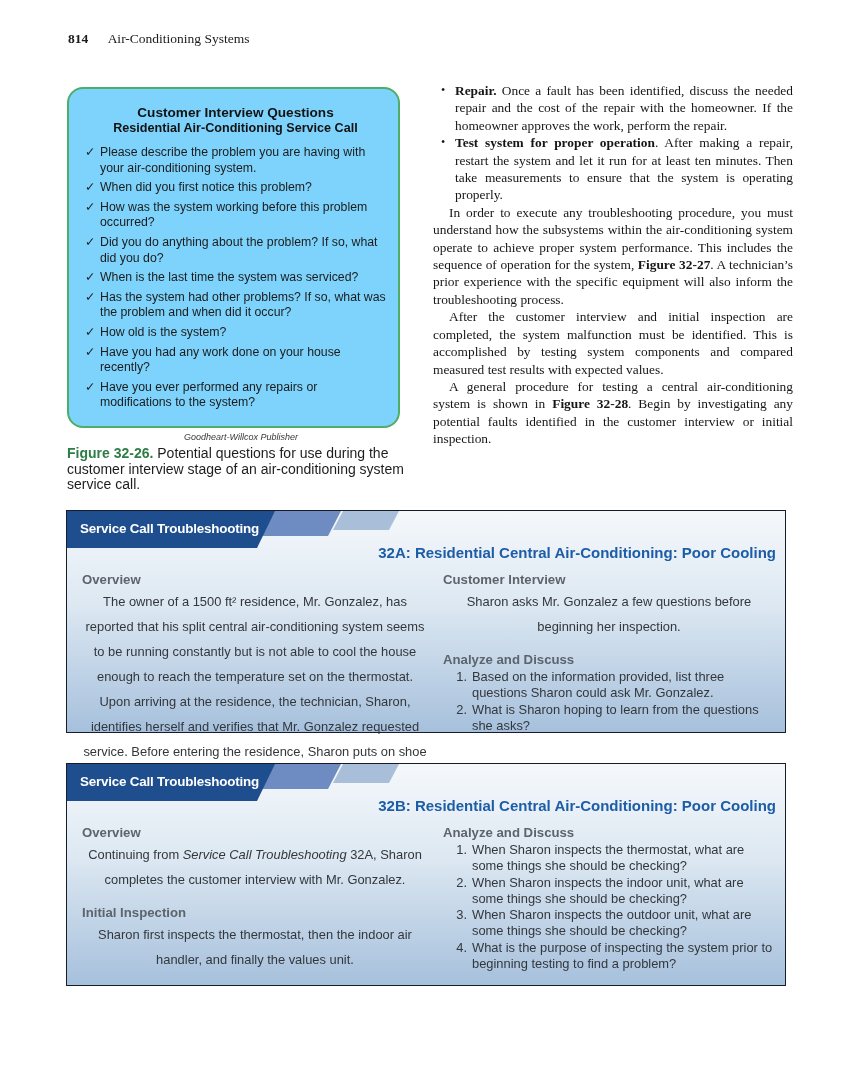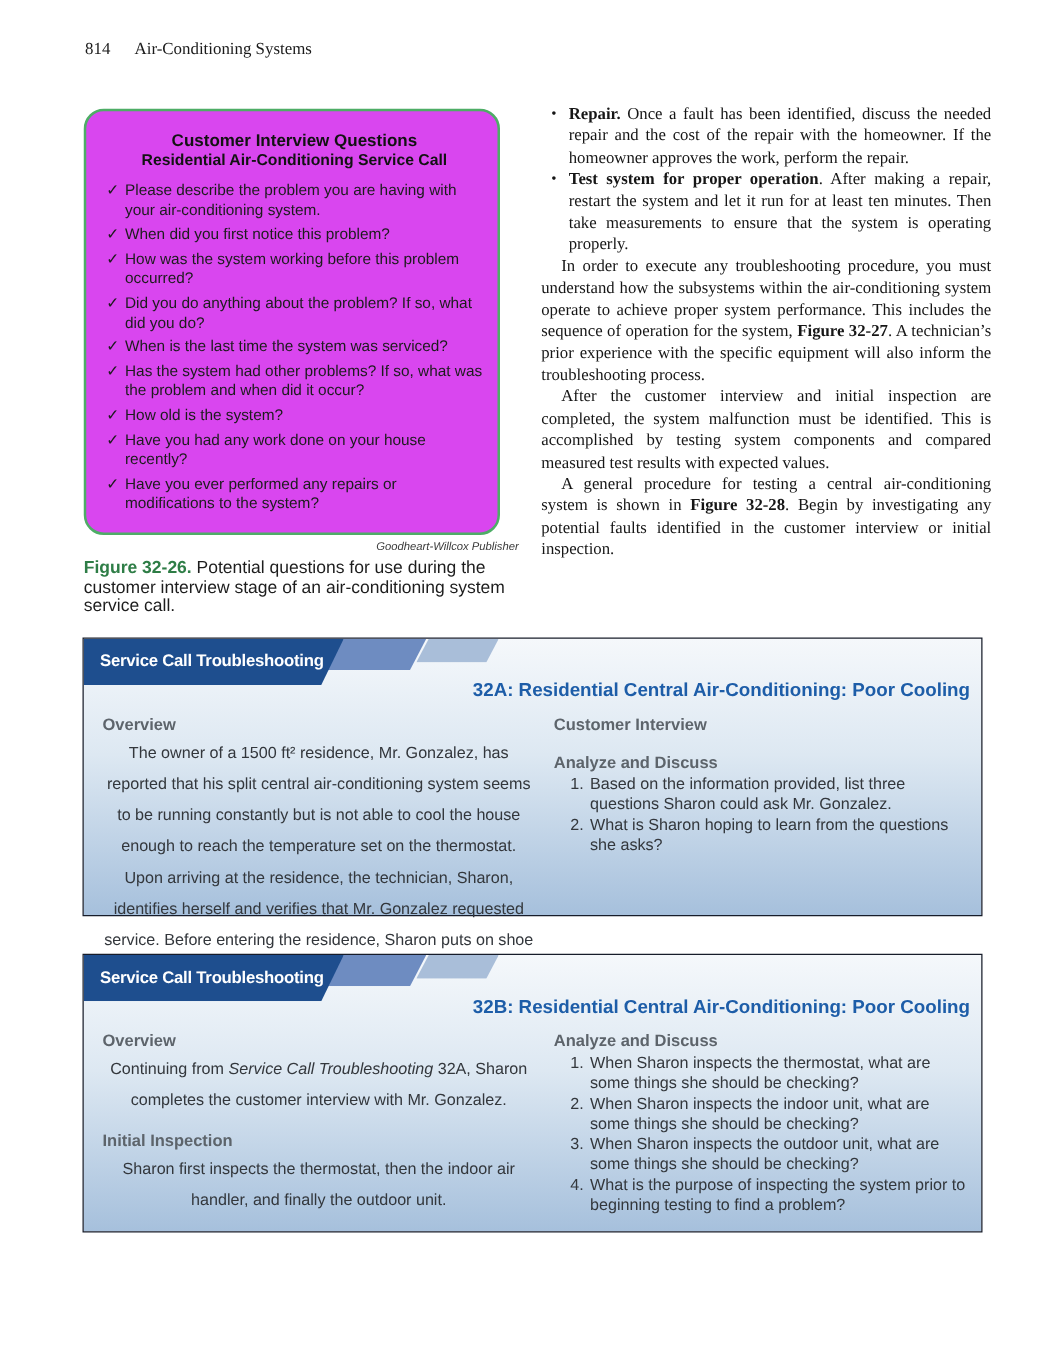--- a/index.html
+++ b/index.html
@@ -2,34 +2,34 @@
 <html><head>
 <meta charset="utf-8">
 <style>
   html,body{margin:0;padding:0;background:#ffffff;}
   .page{position:relative;width:849px;height:1087px;background:#ffffff;overflow:hidden;
         font-family:"Liberation Sans",sans-serif;-webkit-font-smoothing:antialiased;}
 
   
   .running-head{position:absolute;top:31px;left:68px;width:723px;
     font-family:"Liberation Serif",serif;font-size:13.5px;color:#1a1a1a;}
-  .pageno{font-weight:normal;}
+  .pageno{font-weight:bold;}
   .rh-title{margin-left:16px;}
 
   
   .green-box{position:absolute;left:67px;top:87px;width:333px;height:341px;box-sizing:border-box;
-    background:#d946ef;border:2.5px solid #4ead66;border-radius:16px;padding:13px 12px 0 16px;}
+    background:#7dd3fc;border:2.5px solid #4ead66;border-radius:16px;padding:13px 12px 0 16px;}
   .gb-title{text-align:center;font-weight:bold;font-size:13.6px;color:#121212;margin:3px 0 0 0;}
   .gb-subtitle{text-align:center;font-weight:bold;font-size:12.6px;color:#121212;margin:1px 0 10px 0;}
   .ck{position:relative;padding-left:15px;font-size:12.3px;line-height:15.6px;color:#1c1c1c;
       margin-bottom:4px;}
   .ckmark{position:absolute;left:0;top:0;}
 
   
-  .figure-credit{position:absolute;top:432px;left:67px;width:348px;text-align:right;
+  .figure-credit{position:absolute;top:432px;left:67px;width:348px;text-align:center;
     font-style:italic;font-size:9px;color:#3a3a3a;}
   .figure-caption{position:absolute;top:446px;left:67px;width:352px;
     font-size:14px;line-height:15.6px;color:#1d1d1d;}
   .cap-label{font-weight:bold;color:#2e7d46;}
 
   
   .col-right{position:absolute;left:433px;top:82px;width:360px;text-align:justify;
     font-family:"Liberation Serif",serif;font-size:13.4px;line-height:17.4px;color:#161616;}
   .bullet{position:relative;padding-left:22px;}
   .bullet .dot{position:absolute;left:8px;top:0;font-size:12px;}
@@ -138,20 +138,21 @@
     <div class="sc-banner">Service Call Troubleshooting</div>
     <div class="sc-title">32A: Residential Central Air-Conditioning: Poor Cooling</div>
 
     <div class="sc-col-l">
       <div class="sc-h">Overview</div>
       <p class="sc-p">The owner of a 1500 ft² residence, Mr. Gonzalez, has reported that his split central air-conditioning system seems to be running constantly but is not able to cool the house enough to reach the temperature set on the thermostat. Upon arriving at the residence, the technician, Sharon, identifies herself and verifies that Mr. Gonzalez requested service. Before entering the residence, Sharon puts on shoe covers.</p>
     </div>
 
     <div class="sc-col-r">
       <div class="sc-h">Customer Interview</div>
+      <p class="sc-p">Sharon asks Mr. Gonzalez a few questions before beginning her inspection.</p>
       <div class="sc-gap"></div>
       <div class="sc-h">Analyze and Discuss</div>
       <div class="q">
         <span class="qn">1.</span>
         <span>Based on the information provided, list three questions Sharon could ask Mr. Gonzalez.</span>
       </div>
       <div class="q">
         <span class="qn">2.</span>
         <span>What is Sharon hoping to learn from the questions she asks?</span>
       </div>
@@ -162,21 +163,21 @@
     <div class="sc-stripe-m"></div>
     <div class="sc-stripe-l"></div>
     <div class="sc-banner">Service Call Troubleshooting</div>
     <div class="sc-title">32B: Residential Central Air-Conditioning: Poor Cooling</div>
 
     <div class="sc-col-l">
       <div class="sc-h">Overview</div>
       <p class="sc-p"><span>Continuing from </span><span class="it">Service Call Troubleshooting</span><span> 32A, Sharon completes the customer interview with Mr. Gonzalez.</span></p>
       <div class="sc-gap"></div>
       <div class="sc-h">Initial Inspection</div>
-      <p class="sc-p">Sharon first inspects the thermostat, then the indoor air handler, and finally the outdoor unit.</p>
+      <p class="sc-p">Sharon first inspects the thermostat, then the indoor air handler, and finally the values unit.</p>
     </div>
 
     <div class="sc-col-r">
       <div class="sc-h">Analyze and Discuss</div>
       <div class="q">
         <span class="qn">1.</span>
         <span>When Sharon inspects the thermostat, what are some things she should be checking?</span>
       </div>
       <div class="q">
         <span class="qn">2.</span>

